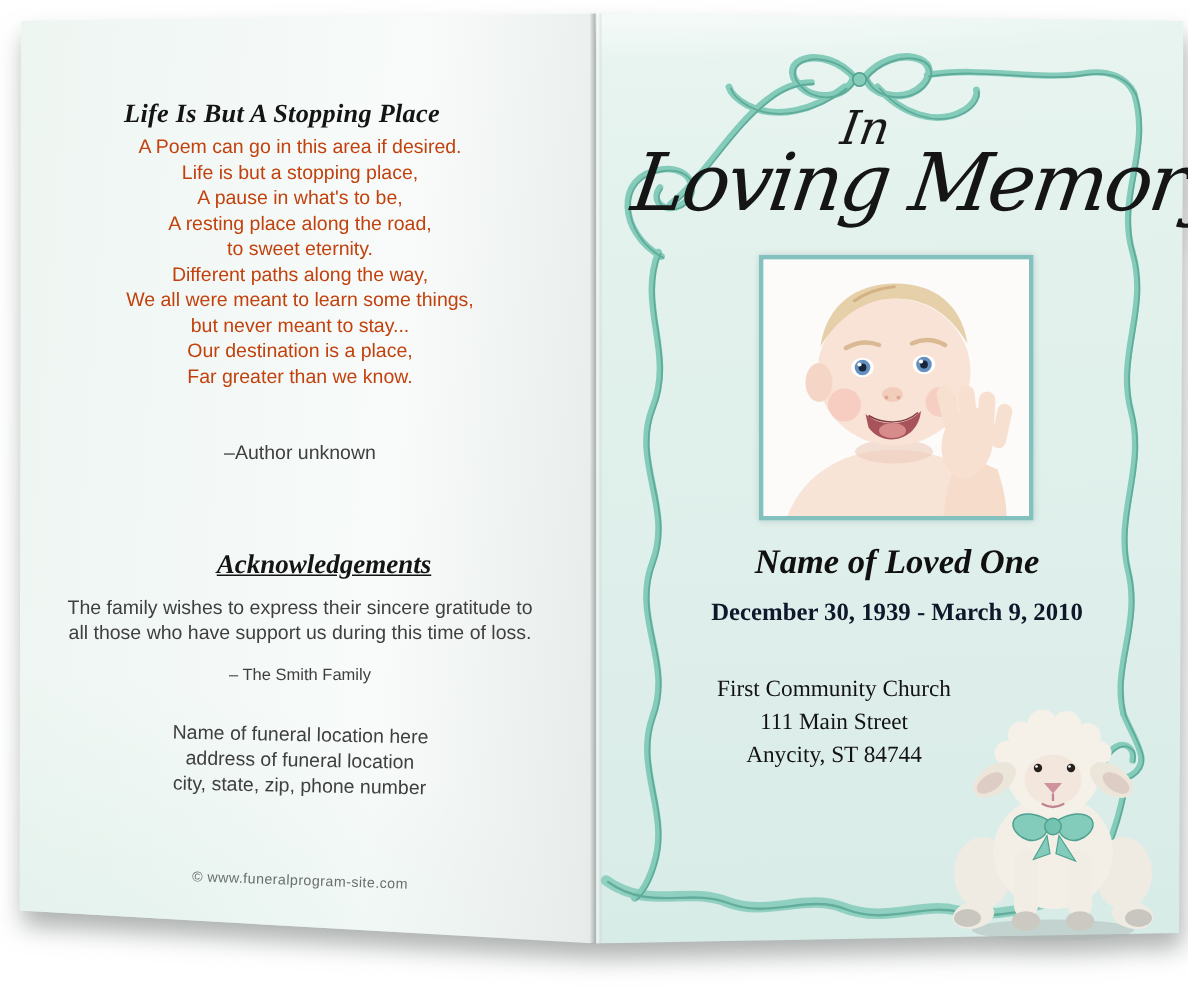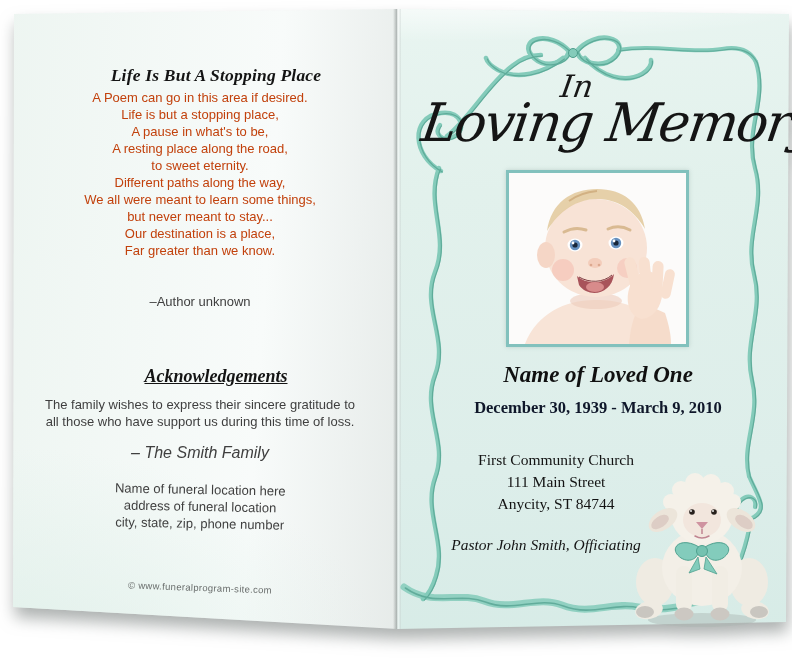--- a/index.html
+++ b/index.html
@@ -19,26 +19,26 @@
       linear-gradient(90deg, rgba(125,135,133,0.30) 0%, rgba(125,135,133,0) 3%),
       radial-gradient(55% 7% at 56% 0%, rgba(255,255,255,0.75), rgba(255,255,255,0) 90%),
       linear-gradient(178deg,#e9f5f1 0%,#e2f1ec 30%,#ddeeea 70%,#d6ebe6 100%);}
   .fold{position:absolute;left:393px;top:9px;width:8px;height:620px;
     background:linear-gradient(90deg, rgba(70,80,78,0) 0%, rgba(70,80,78,0.35) 45%,
                rgba(255,255,255,0.6) 62%, rgba(165,175,173,0.25) 100%);}
   .abs{position:absolute;}
   .ctr{text-align:center;}
   .sans{font-family:"Liberation Sans",sans-serif;}
   
-  .poem-title{left:36px;top:65px;width:360px;font:italic bold 17.5px "Liberation Serif",serif;color:#141414;letter-spacing:.2px;}
+  .poem-title{left:8px;top:65px;width:360px;font:italic bold 17.5px "Liberation Serif",serif;color:#141414;letter-spacing:.2px;}
   .poem{left:20px;top:90px;width:360px;font-size:13px;line-height:16.95px;color:#c2410c;}
   .poem-author{left:20px;top:294px;width:360px;font-size:13px;color:#3f3f3f;}
   .ack-title{left:36px;top:366px;width:360px;font:italic bold 18px "Liberation Serif",serif;color:#141414;text-decoration:underline;}
   .ack-body{left:10px;top:396px;width:380px;font-size:13px;line-height:17px;color:#3f3f3f;}
-  .ack-sig{left:20px;top:444px;width:360px;font-size:16px;color:#3f3f3f;font-style:italic;}
+  .ack-sig{left:20px;top:444px;width:360px;font-size:11px;color:#3f3f3f;}
   .loc{left:20px;top:481px;width:360px;font-size:13px;line-height:17px;color:#3f3f3f;transform:rotate(1.1deg);}
   .watermark{left:20px;top:582px;width:360px;font-size:9.5px;color:#6a6e6d;transform:rotate(2deg);letter-spacing:.3px;}
   
   .ily-in{left:397px;top:68px;width:360px;font:italic 31px "DejaVu Serif",serif;color:#181818;transform:skewX(-9deg);}
   .ily-main{left:422px;top:92px;width:380px;font:italic 53px "DejaVu Serif",serif;color:#151515;
             letter-spacing:-2px;transform:skewX(-8deg);white-space:nowrap;}
   .photo-frame{left:506px;top:170px;width:177px;height:171px;border:3px solid #82c1bd;background:#fff;
                box-shadow:0 0 4px rgba(120,150,145,0.35);}
   .photo-frame svg{display:block;}
   .fc-name{left:418px;top:362px;width:360px;font:italic bold 23px "Liberation Serif",serif;color:#101010;}
@@ -173,21 +173,20 @@
     </div>
 
     <div class="abs ctr fc-name">Name of Loved One</div>
     <div class="abs ctr fc-dates">December 30, 1939 - March 9, 2010</div>
 
     <div class="abs ctr fc-venue">
       <div>First Community Church</div>
       <div>111 Main Street</div>
       <div>Anycity, ST 84744</div>
     </div>
-    <div class="abs ctr fc-officiant">Pastor John Smith, Officiating</div>
 
     <div class="abs lamb">
       <svg width="146" height="158" viewBox="0 0 146 158">
         <ellipse cx="73" cy="150" rx="54" ry="7" fill="#aab6b1" opacity="0.45"></ellipse>
         <ellipse cx="26" cy="112" rx="19" ry="24" fill="#efebe2"></ellipse>
         <ellipse cx="120" cy="112" rx="19" ry="24" fill="#efebe2"></ellipse>
         <ellipse cx="20" cy="140" rx="14" ry="9" fill="#efebe2" transform="rotate(-12 20 140)"></ellipse>
         <ellipse cx="16" cy="142" rx="9" ry="6" fill="#c9c6c0"></ellipse>
         <ellipse cx="126" cy="140" rx="14" ry="9" fill="#efebe2" transform="rotate(12 126 140)"></ellipse>
         <ellipse cx="130" cy="142" rx="9" ry="6" fill="#c9c6c0"></ellipse>

